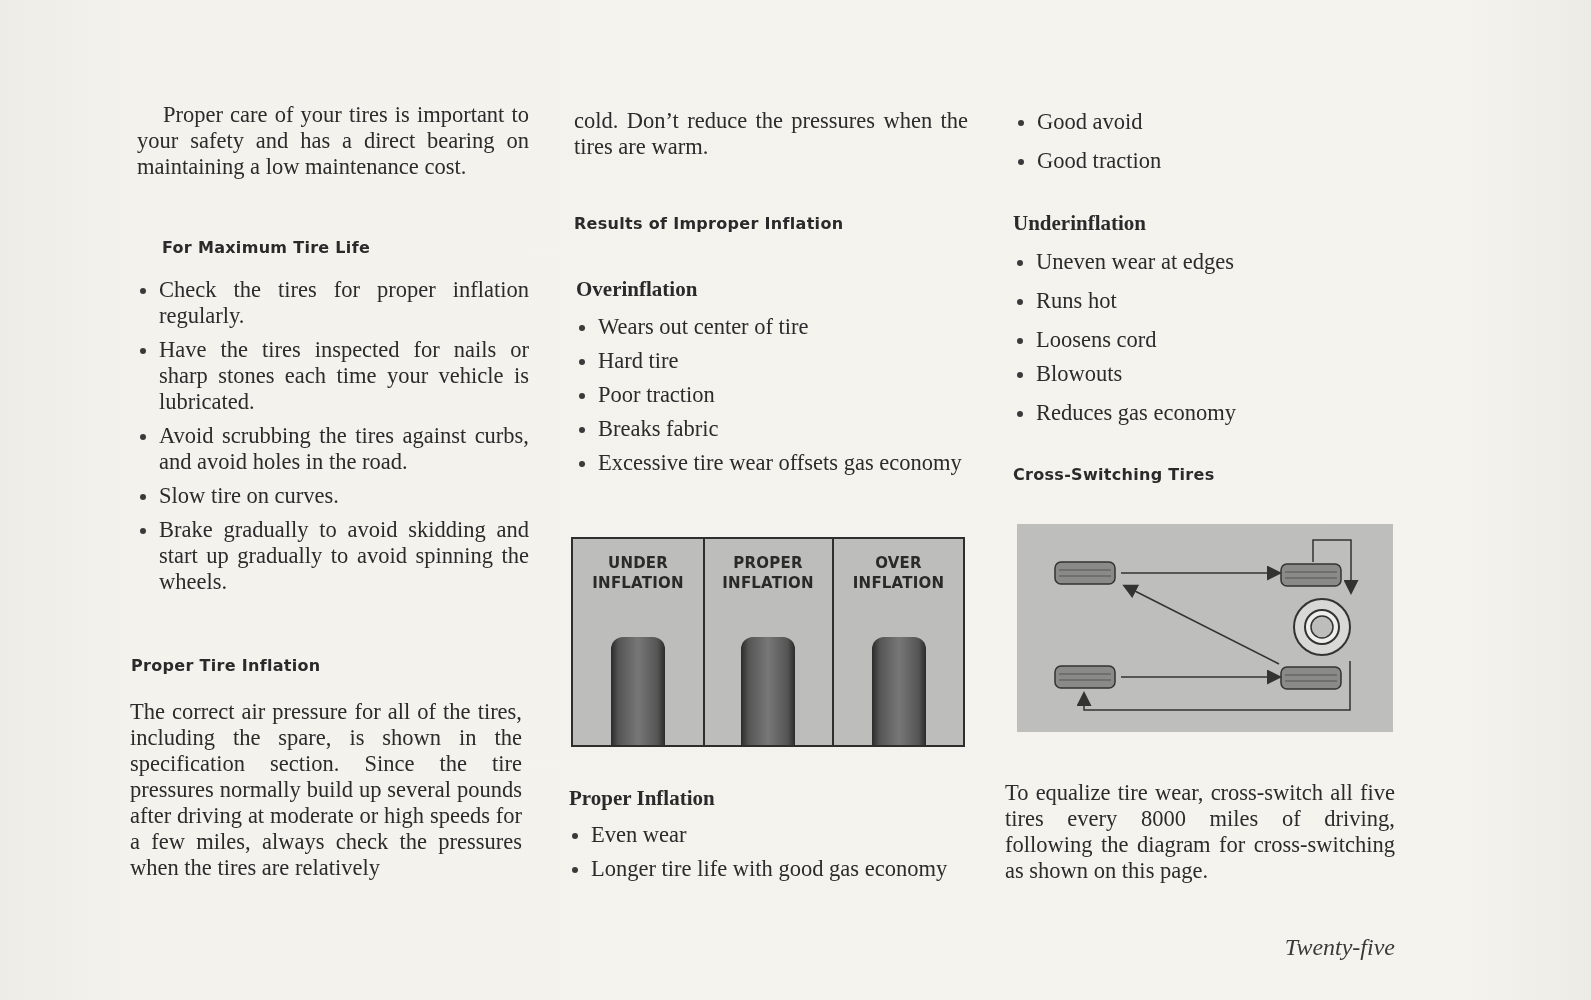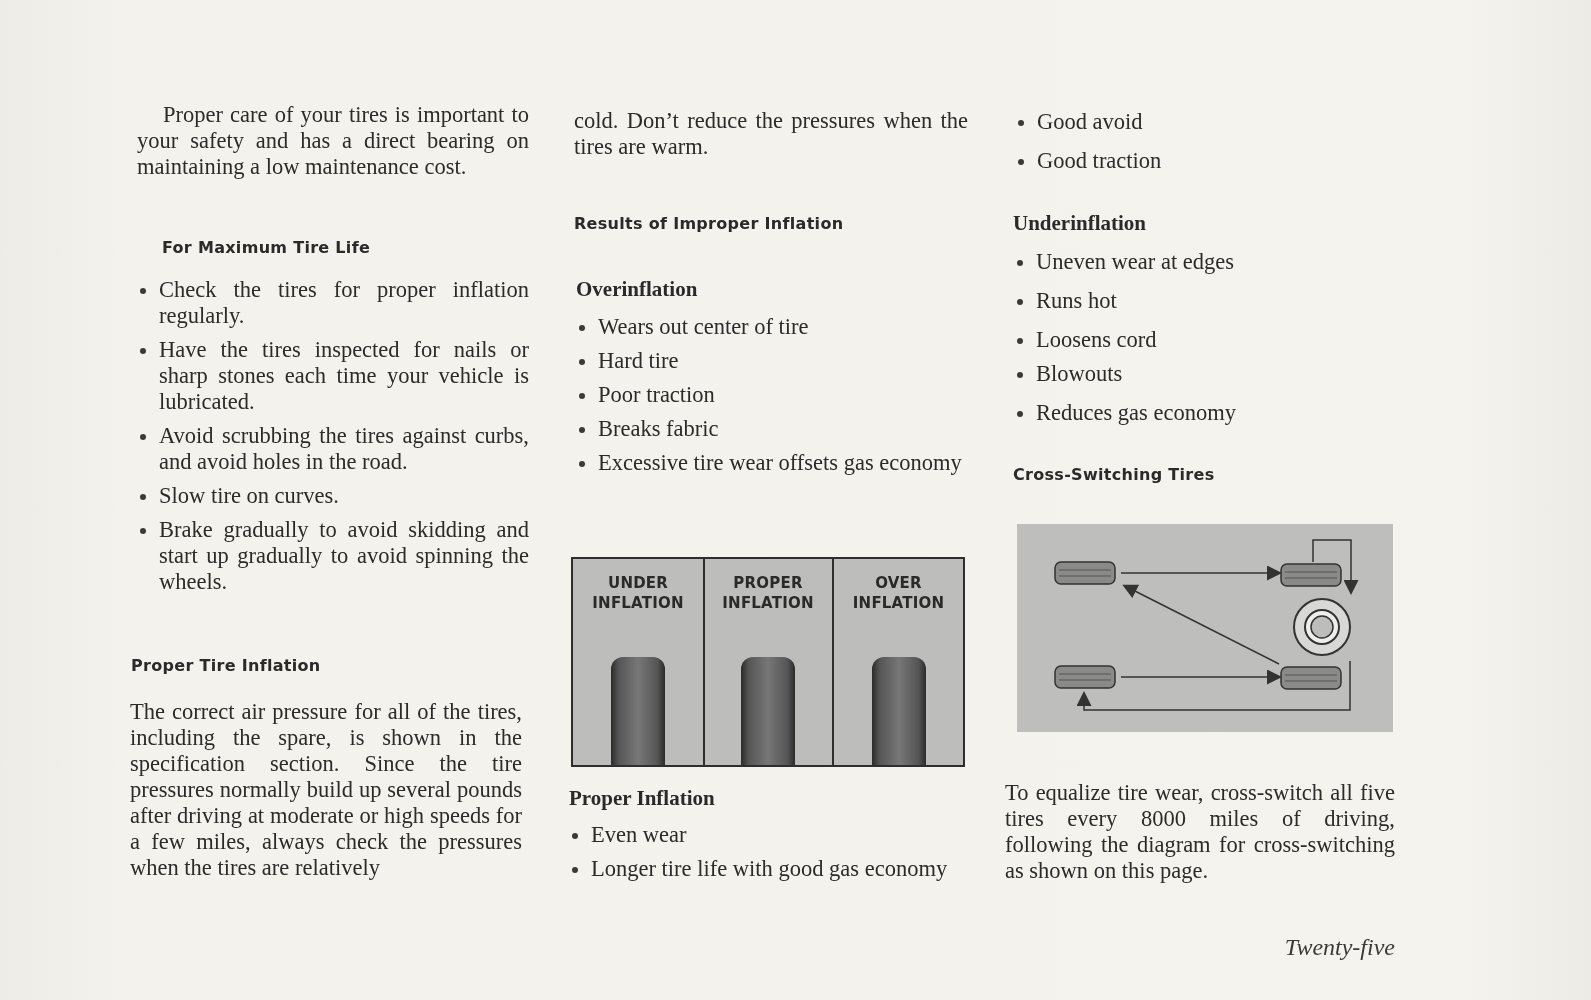--- a/index.html
+++ b/index.html
@@ -11,21 +11,21 @@
     position: relative;
   }
   .page { position: absolute; inset: 0; background: linear-gradient(90deg,#eeece6 0%,#f4f2ed 8%,#f5f3ee 92%,#ecebe5 100%); }
   .serif { font-family: "Liberation Serif", "DejaVu Serif", serif; font-size: 22.5px; line-height: 26px; text-align: justify; }
   .h2 { font-family: "DejaVu Sans", "Liberation Sans", sans-serif; font-weight: bold; font-size: 16px; color: #2a2a2a; letter-spacing: 0.3px; position: absolute; white-space: nowrap; }
   .h3 { font-family: Liberation Serif, serif; font-weight: bold; font-size: 21px; color: #2a2a2a; position: absolute; white-space: nowrap; }
   .p { position: absolute; }
   ul.bl { list-style: none; margin: 0; padding: 0; position: absolute; }
   ul.bl li { position: relative; padding-left: 22px; margin-bottom: 8px; font-family: "Liberation Serif","DejaVu Serif",serif; font-size: 22.5px; line-height: 26px; text-align: justify; }
   ul.bl li::before { content: ""; position: absolute; left: 3px; top: 11px; width: 6px; height: 6px; border-radius: 50%; background: #3a3a3a; }
-  .fig { position: absolute; background: #bdbdbb; border: 2px solid #2e2e2e; margin-top: 20px; }
+  .fig { position: absolute; background: #bdbdbb; border: 2px solid #2e2e2e; }
   .cell { position: absolute; top: 0; bottom: 0; border-right: 2px solid #2e2e2e; }
   .cell:last-child { border-right: none; }
   .cell-label { font-family: "DejaVu Sans", "Liberation Sans", sans-serif; font-weight: bold; font-size: 15px; line-height: 20px; text-align: center; color: #2a2a2a; margin-top: 14px; letter-spacing: 0.2px; }
   .tire { position: absolute; bottom: 0; left: 50%; transform: translateX(-50%); width: 54px; height: 108px; border-radius: 12px 12px 0 0; background: linear-gradient(90deg,#2b2b2b 0%,#555 14%,#777 50%,#555 86%,#2b2b2b 100%); }
   .rot { position: absolute; background: #bebebc; }
   .footer { position: absolute; right: 196px; top: 934px; font-family: "Liberation Serif","DejaVu Serif",serif; font-style: italic; font-size: 24px; color: #3a3a3a; }
 </style>
 </head>
 <body>
 

